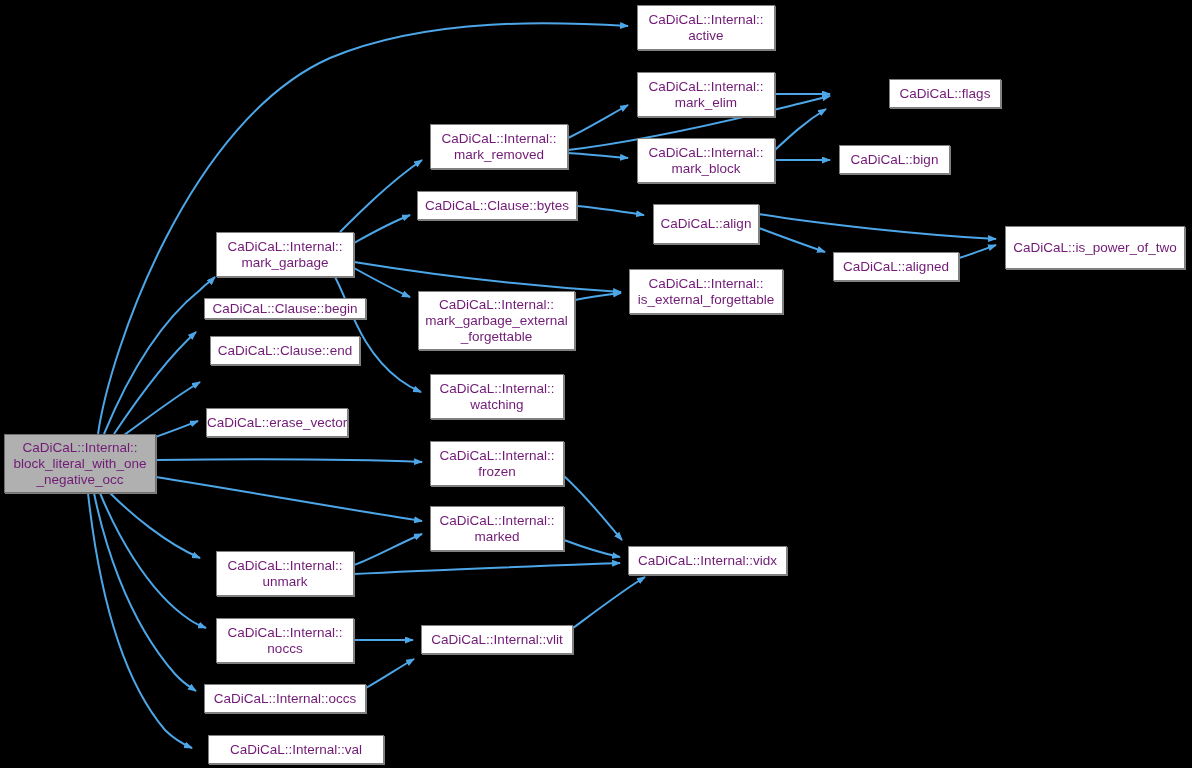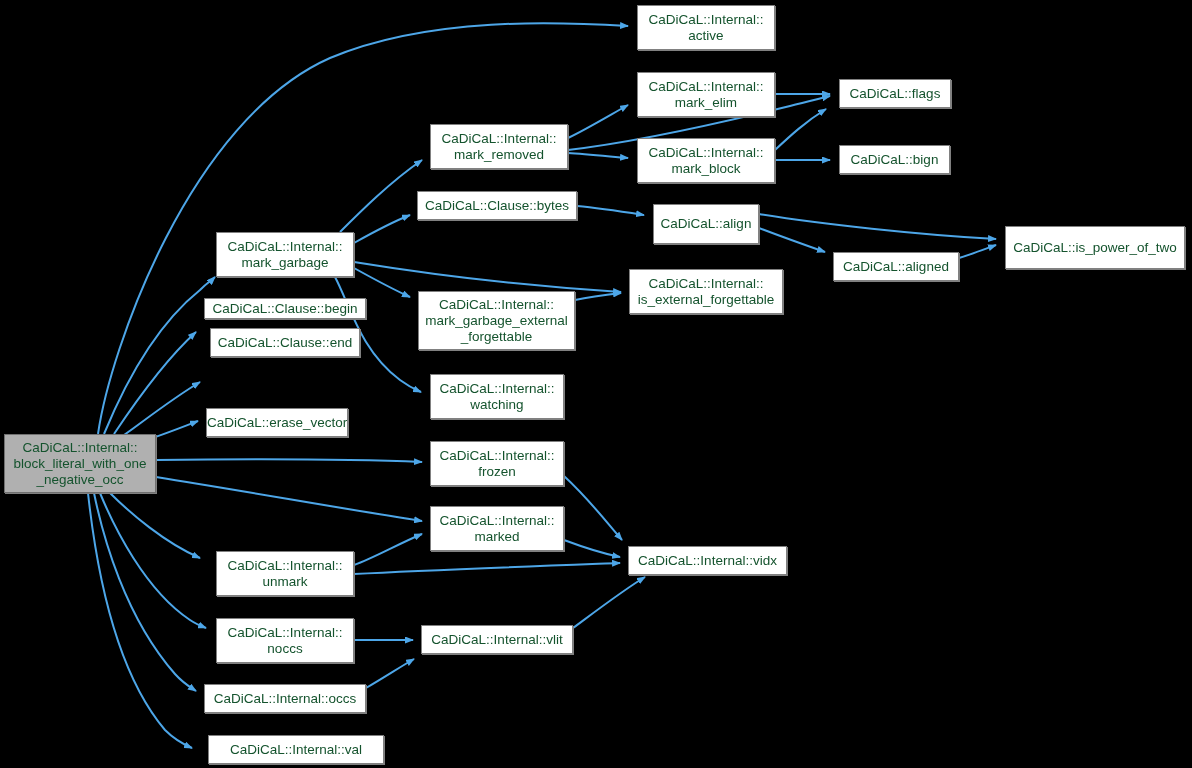--- a/index.html
+++ b/index.html
@@ -23,21 +23,21 @@
     width: 1192px;
     height: 768px;
     pointer-events: none;
   }
   .node {
     position: absolute;
     box-sizing: border-box;
     background: #ffffff;
     border: 1px solid #808080;
     box-shadow: 1px 1px 0 0 #808080;
-    color: #14532d;
+    color: #701a75;
     font-size: 13.5px;
     line-height: 16px;
     display: flex;
     align-items: center;
     justify-content: center;
     text-align: center;
     white-space: pre-line;
     letter-spacing: 0px;
   }
   .node.root {
@@ -96,21 +96,21 @@
         <path d="M 573 628 C 600 608 625 589 645 577" fill="none" stroke="#4da6e8" stroke-width="2" marker-end="url(#ah)"></path>
       </g>
   </svg>
   <div id="node-layer">
       <div class="node root" style="left: 4px; top: 434px; width: 152px; height: 59px;"><span>CaDiCaL::Internal::
 block_literal_with_one
 _negative_occ</span></div>
       <div class="node" style="left: 216px; top: 232px; width: 138px; height: 45px;"><span>CaDiCaL::Internal::
 mark_garbage</span></div>
       <div class="node" style="left: 204px; top: 298px; width: 162px; height: 21px;"><span>CaDiCaL::Clause::begin</span></div>
-      <div class="node" style="left: 210px; top: 328px; width: 150px; height: 29px;"><span>CaDiCaL::Clause::end</span></div>
+      <div class="node" style="left: 210px; top: 336px; width: 150px; height: 29px;"><span>CaDiCaL::Clause::end</span></div>
       <div class="node" style="left: 206px; top: 408px; width: 142px; height: 29px;"><span>CaDiCaL::erase_vector</span></div>
       <div class="node" style="left: 216px; top: 551px; width: 138px; height: 45px;"><span>CaDiCaL::Internal::
 unmark</span></div>
       <div class="node" style="left: 216px; top: 618px; width: 138px; height: 45px;"><span>CaDiCaL::Internal::
 noccs</span></div>
       <div class="node" style="left: 204px; top: 684px; width: 162px; height: 29px;"><span>CaDiCaL::Internal::occs</span></div>
       <div class="node" style="left: 208px; top: 735px; width: 176px; height: 29px;"><span>CaDiCaL::Internal::val</span></div>
       <div class="node" style="left: 430px; top: 124px; width: 138px; height: 45px;"><span>CaDiCaL::Internal::
 mark_removed</span></div>
       <div class="node" style="left: 417px; top: 191px; width: 160px; height: 29px;"><span>CaDiCaL::Clause::bytes</span></div>
@@ -127,18 +127,18 @@
       <div class="node" style="left: 637px; top: 5px; width: 138px; height: 45px;"><span>CaDiCaL::Internal::
 active</span></div>
       <div class="node" style="left: 637px; top: 72px; width: 138px; height: 45px;"><span>CaDiCaL::Internal::
 mark_elim</span></div>
       <div class="node" style="left: 637px; top: 138px; width: 138px; height: 45px;"><span>CaDiCaL::Internal::
 mark_block</span></div>
       <div class="node" style="left: 653px; top: 204px; width: 106px; height: 40px;"><span>CaDiCaL::align</span></div>
       <div class="node" style="left: 629px; top: 269px; width: 154px; height: 45px;"><span>CaDiCaL::Internal::
 is_external_forgettable</span></div>
       <div class="node" style="left: 628px; top: 546px; width: 159px; height: 29px;"><span>CaDiCaL::Internal::vidx</span></div>
-      <div class="node" style="left: 839px; top: 79px; width: 112px; height: 29px;"><span>CaDiCaL::flags</span></div>
+      <div class="node" style="left: 889px; top: 79px; width: 112px; height: 29px;"><span>CaDiCaL::flags</span></div>
       <div class="node" style="left: 839px; top: 145px; width: 111px; height: 29px;"><span>CaDiCaL::bign</span></div>
       <div class="node" style="left: 833px; top: 252px; width: 126px; height: 29px;"><span>CaDiCaL::aligned</span></div>
       <div class="node" style="left: 1005px; top: 226px; width: 180px; height: 43px;"><span>CaDiCaL::is_power_of_two</span></div>
     </div>
 </div>
 
 </body></html>

